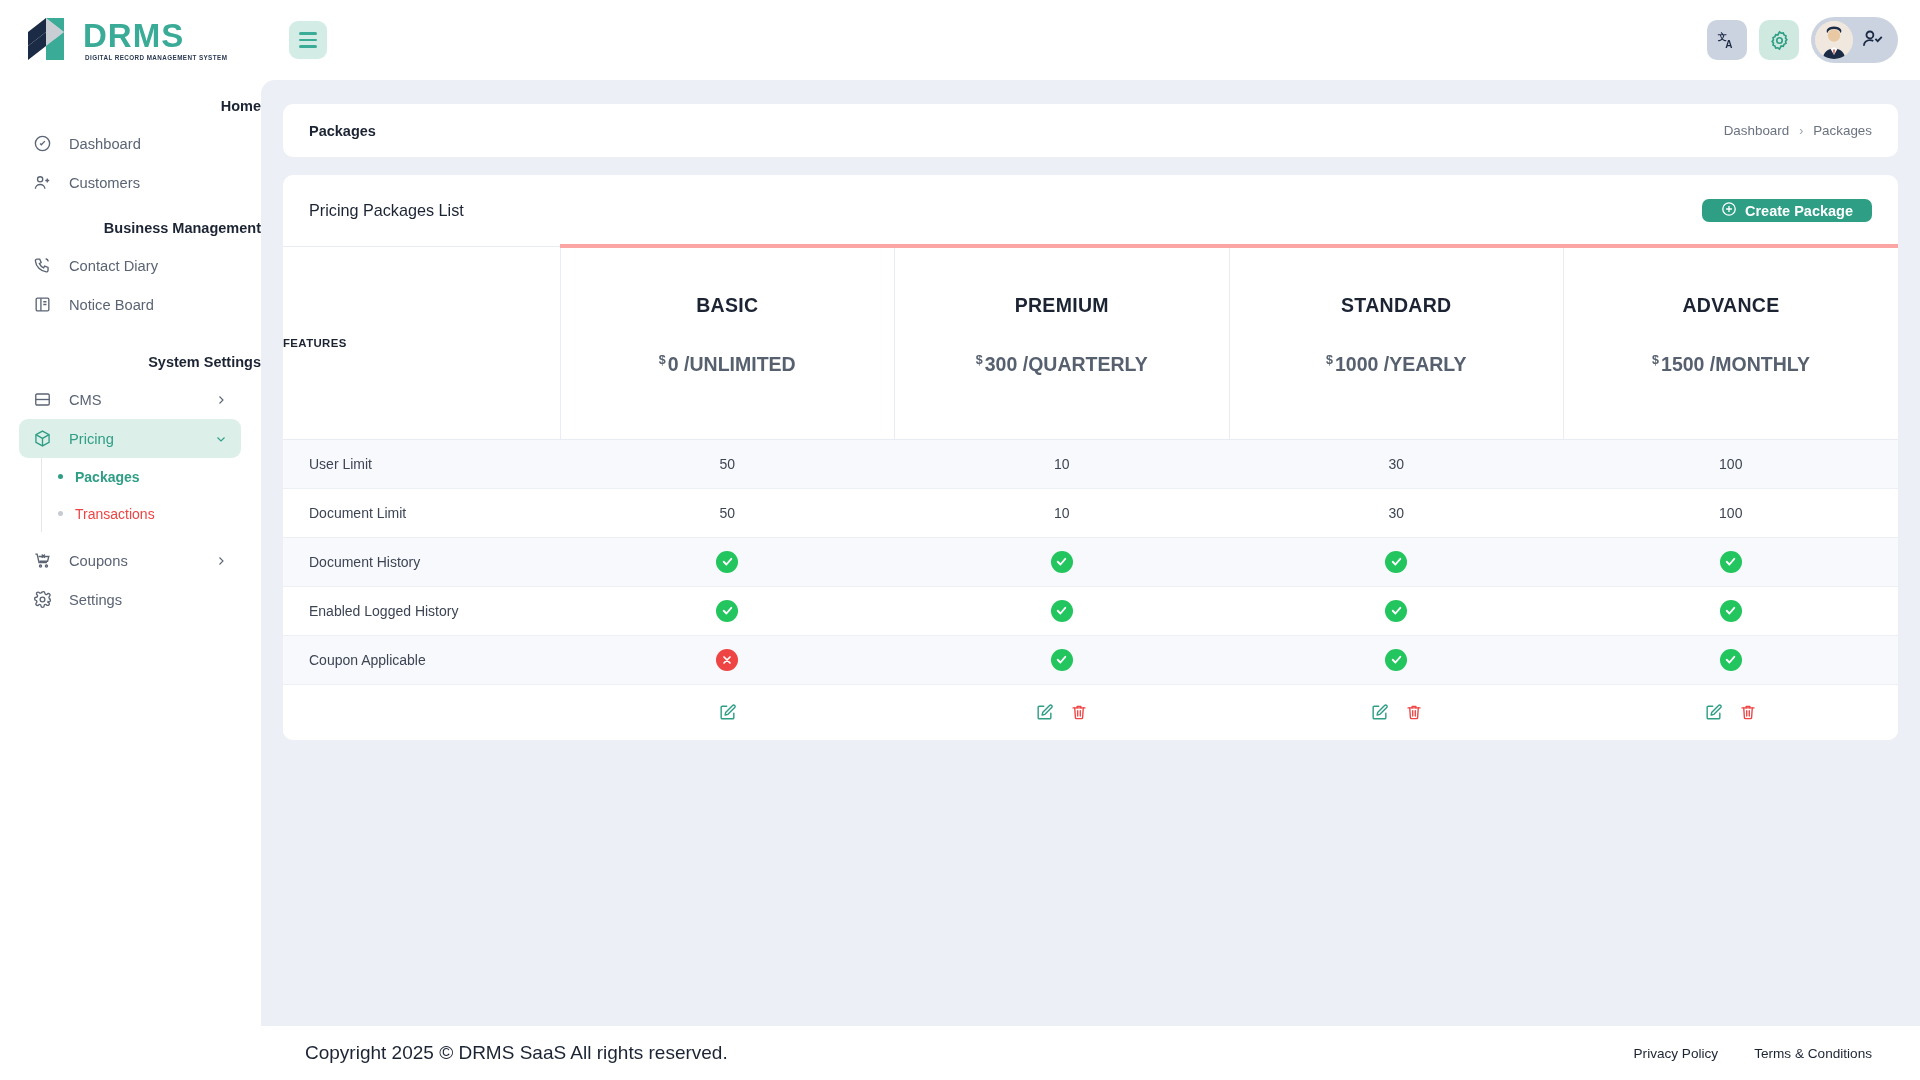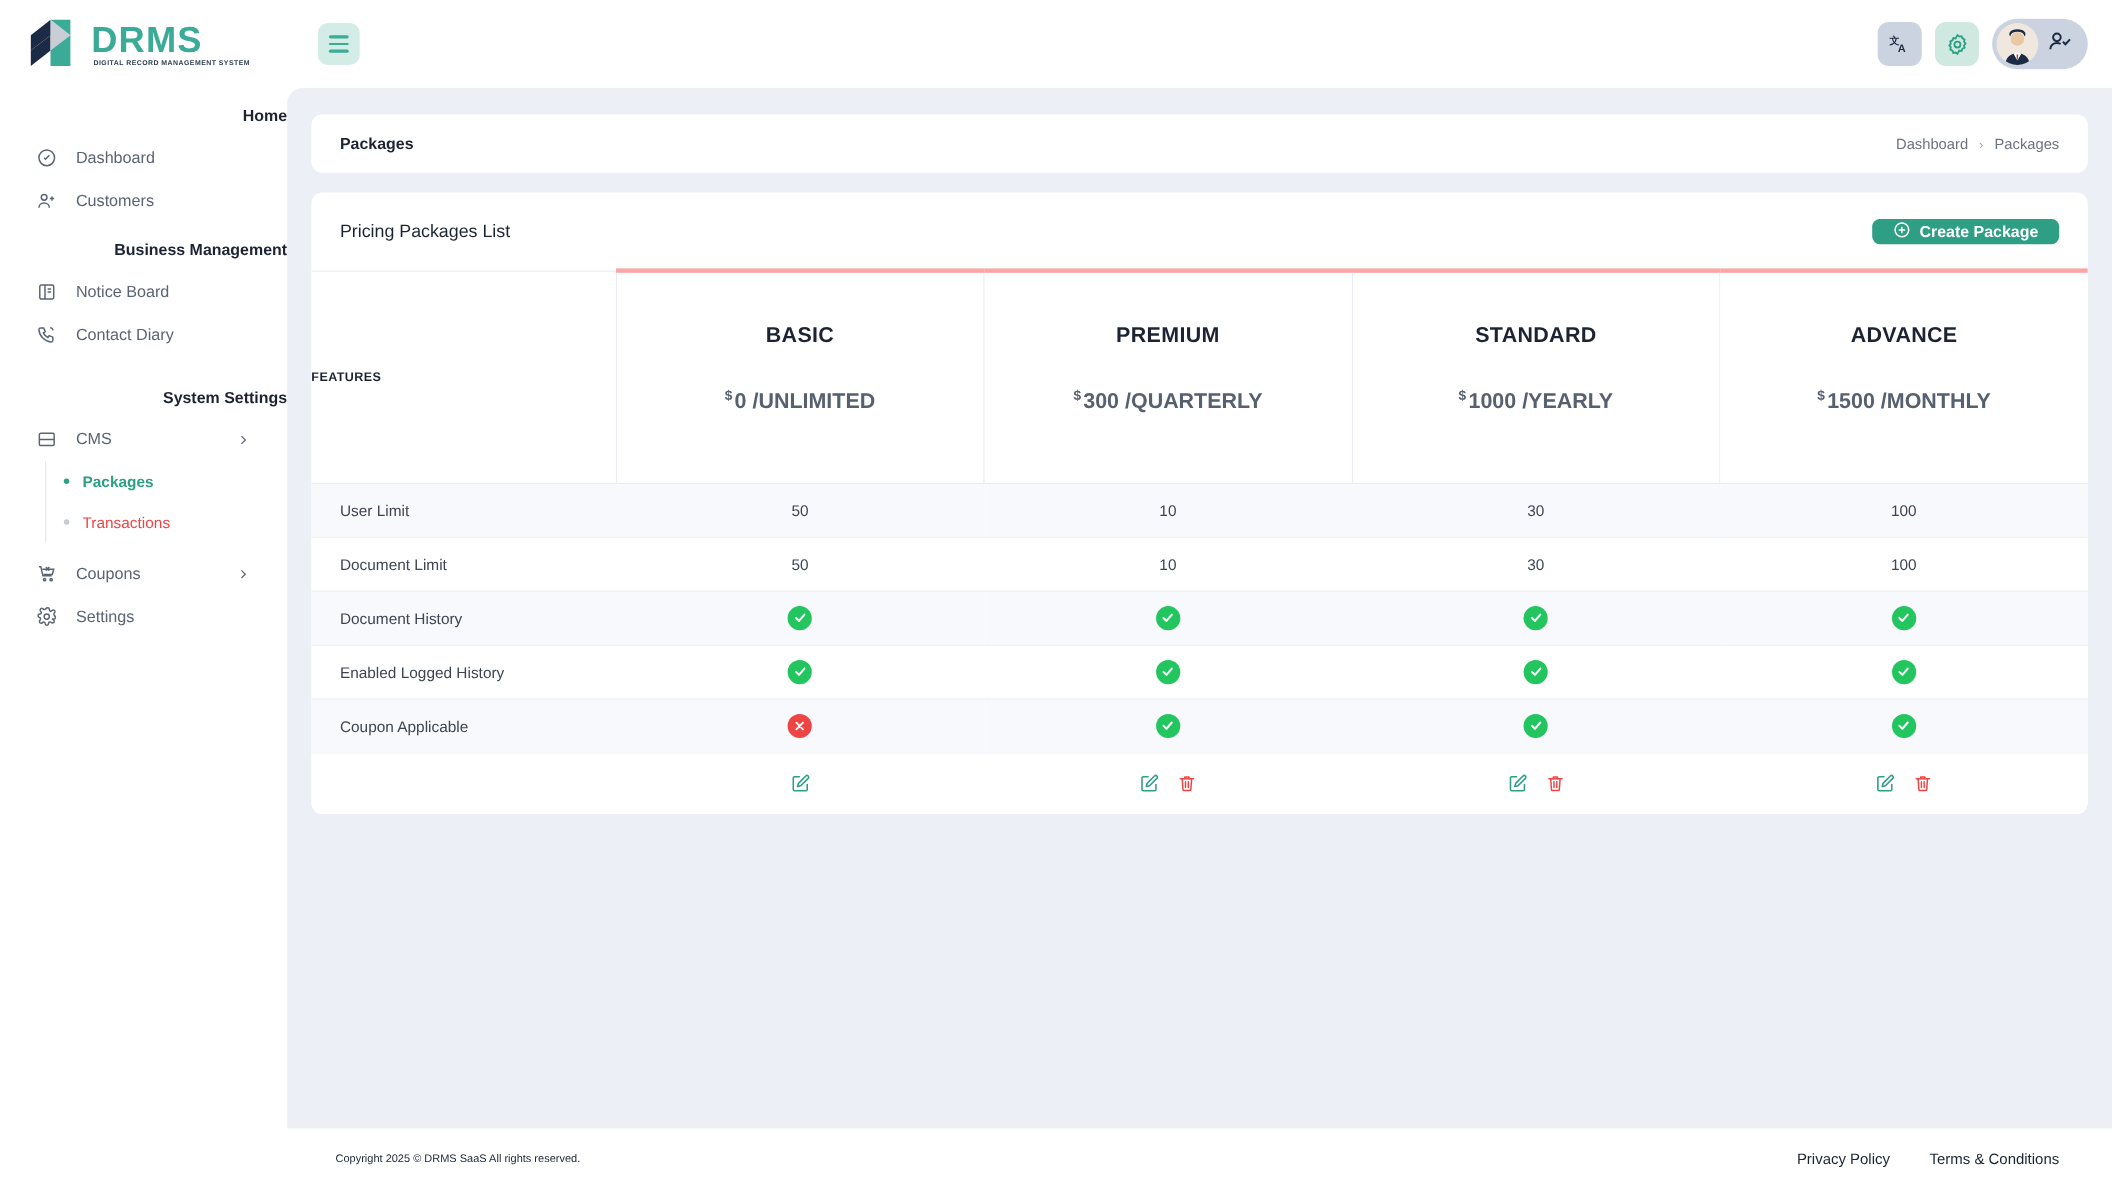--- a/index.html
+++ b/index.html
@@ -146,21 +146,21 @@
   .mark svg { display: block; }
 
   tr.actions-row td { height: 56px; background: #fff; border-bottom: none; }
   .act-wrap { display: flex; align-items: center; justify-content: center; gap: 16px; }
   .act-btn { cursor: pointer; display: inline-flex; }
 
   .footer {
     height: 54px; background: #fff; display: flex; align-items: center;
     justify-content: space-between; padding: 0 48px 0 44px; flex-shrink: 0; position: relative;
   }
-  .footer-left { font-size: 10px; color: #1c2434; }
+  .footer-left { font-size: 19px; color: #1c2434; }
   .footer-right { display: flex; gap: 36px; font-size: 13.6px; color: #1c2434; }
   .footer-right a { color: #1c2434; text-decoration: none; }
 </style>
 </head>
 <body>
 
 <div class="app">
 
   <aside class="sidebar">
     <div class="logo-wrap">
@@ -201,55 +201,69 @@
         </svg>
       </span>
       <span class="lbl">Customers</span>
     </div>
 
     <div class="nav-section">Business Management</div>
 
     <div class="nav-item">
       <span class="ico">
         <svg width="19" height="19" viewBox="0 0 24 24" fill="none" stroke="#5b6474" stroke-width="1.7">
+          <path d="M5 4h3.5l1.8 4.3-2.2 1.3a11 11 0 005.3 5.3l1.3-2.2L19 14.5V18a2 2 0 01-2.2 2A15.5 15.5 0 013 6.2 2 2 0 015 4z"></path>
+          <path d="M16 3.5c1.6.3 3 1.7 3.3 3.3"></path>
+        </svg>
+      </span>
+      <span class="lbl">Contact Diary</span>
+    </div>
+
+    <div class="nav-item">
+      <span class="ico">
+        <svg width="19" height="19" viewBox="0 0 24 24" fill="none" stroke="#5b6474" stroke-width="1.7">
           <rect x="4" y="4" width="16" height="16" rx="1.6"></rect>
             <path d="M10 4v16"></path>
             <path d="M13 8.5h4M13 12h4"></path>
         </svg>
       </span>
       <span class="lbl">Notice Board</span>
-    </div>
-
-    <div class="nav-item">
-      <span class="ico">
-        <svg width="19" height="19" viewBox="0 0 24 24" fill="none" stroke="#5b6474" stroke-width="1.7">
-          <path d="M5 4h3.5l1.8 4.3-2.2 1.3a11 11 0 005.3 5.3l1.3-2.2L19 14.5V18a2 2 0 01-2.2 2A15.5 15.5 0 013 6.2 2 2 0 015 4z"></path>
-          <path d="M16 3.5c1.6.3 3 1.7 3.3 3.3"></path>
-        </svg>
-      </span>
-      <span class="lbl">Contact Diary</span>
     </div>
 
     <div class="nav-section sys">System Settings</div>
 
     <div class="nav-item">
       <span class="ico">
         <svg width="19" height="19" viewBox="0 0 24 24" fill="none" stroke="#5b6474" stroke-width="1.7">
           <rect x="3.5" y="5" width="17" height="14" rx="1.6"></rect>
             <path d="M3.5 12h17"></path>
         </svg>
       </span>
       <span class="lbl">CMS</span>
       <span class="chev">
         <svg width="12" height="12" viewBox="0 0 24 24" fill="none" stroke="#5b6474" stroke-width="2.2">
             <path d="M9 5l7 7-7 7"></path>
           </svg>
       </span>
     </div>
 
+    <div class="nav-item active">
+      <span class="ico">
+        <svg width="19" height="19" viewBox="0 0 24 24" fill="none" stroke="#2e9e85" stroke-width="1.7">
+          <path d="M12 2.6l8.3 4.6v9.6L12 21.4 3.7 16.8V7.2z"></path>
+            <path d="M3.7 7.2L12 11.9l8.3-4.7M12 11.9v9.5"></path>
+        </svg>
+      </span>
+      <span class="lbl">Pricing</span>
+      <span class="chev">
+        <svg width="12" height="12" viewBox="0 0 24 24" fill="none" stroke="#2e9e85" stroke-width="2.2">
+            <path d="M5 9l7 7 7-7"></path>
+          </svg>
+      </span>
+    </div>
 
     <div class="submenu">
       <div class="sub-item active">
         <span class="dot"></span>
         <span>Packages</span>
       </div>
       <div class="sub-item">
         <span class="dot"></span>
         <span>Transactions</span>
       </div>

